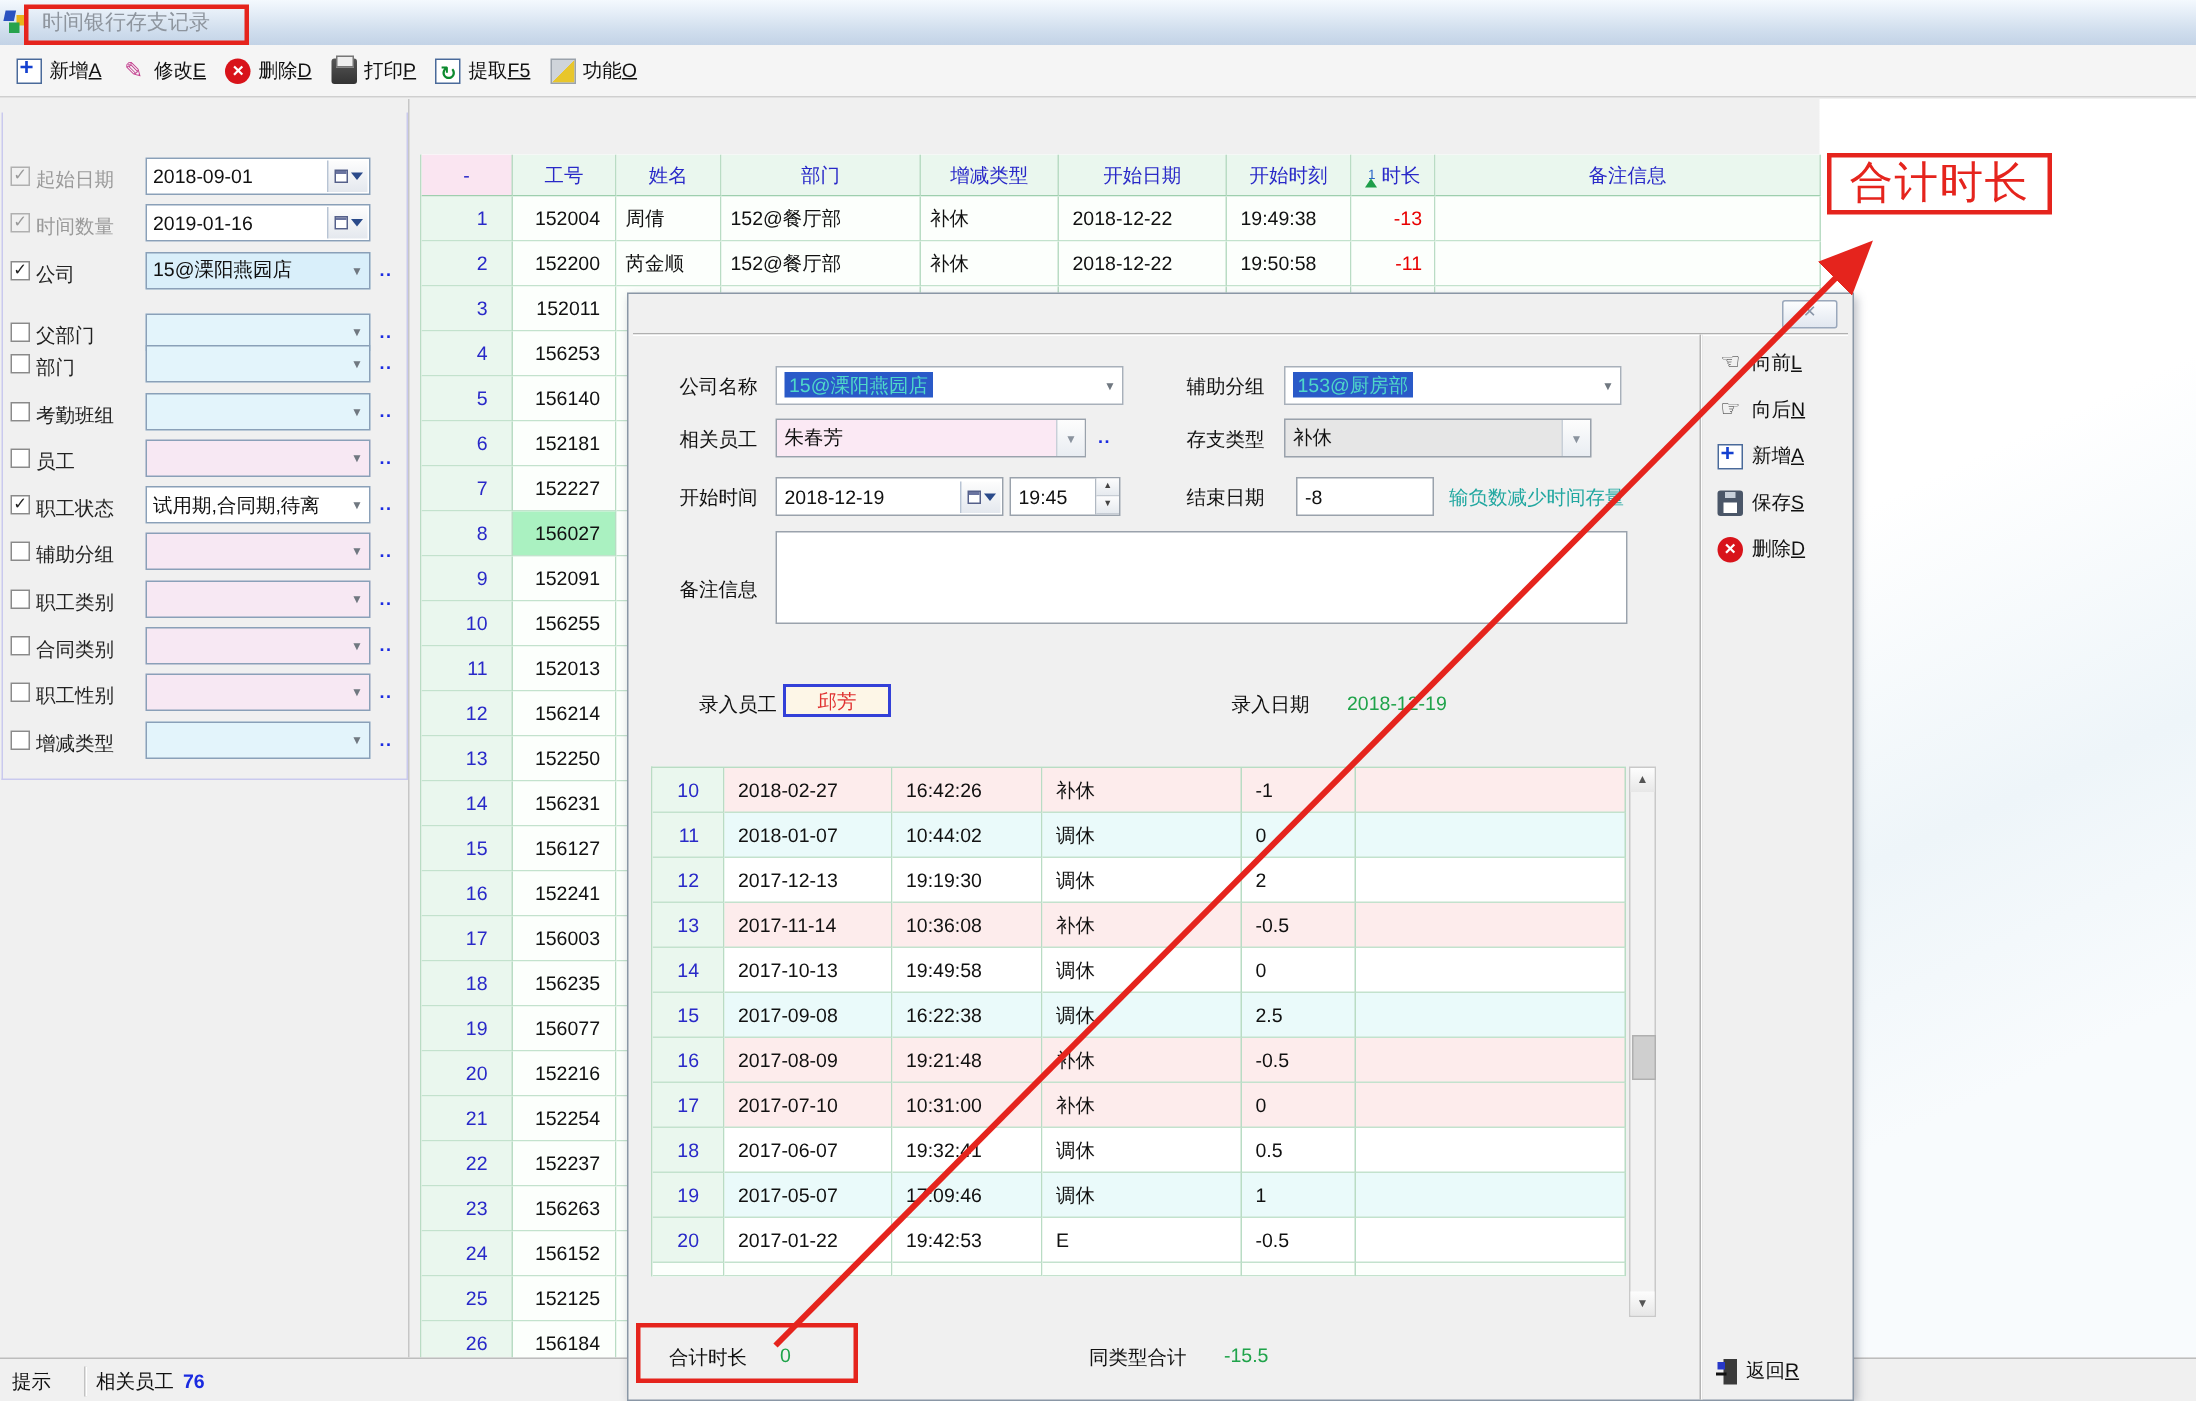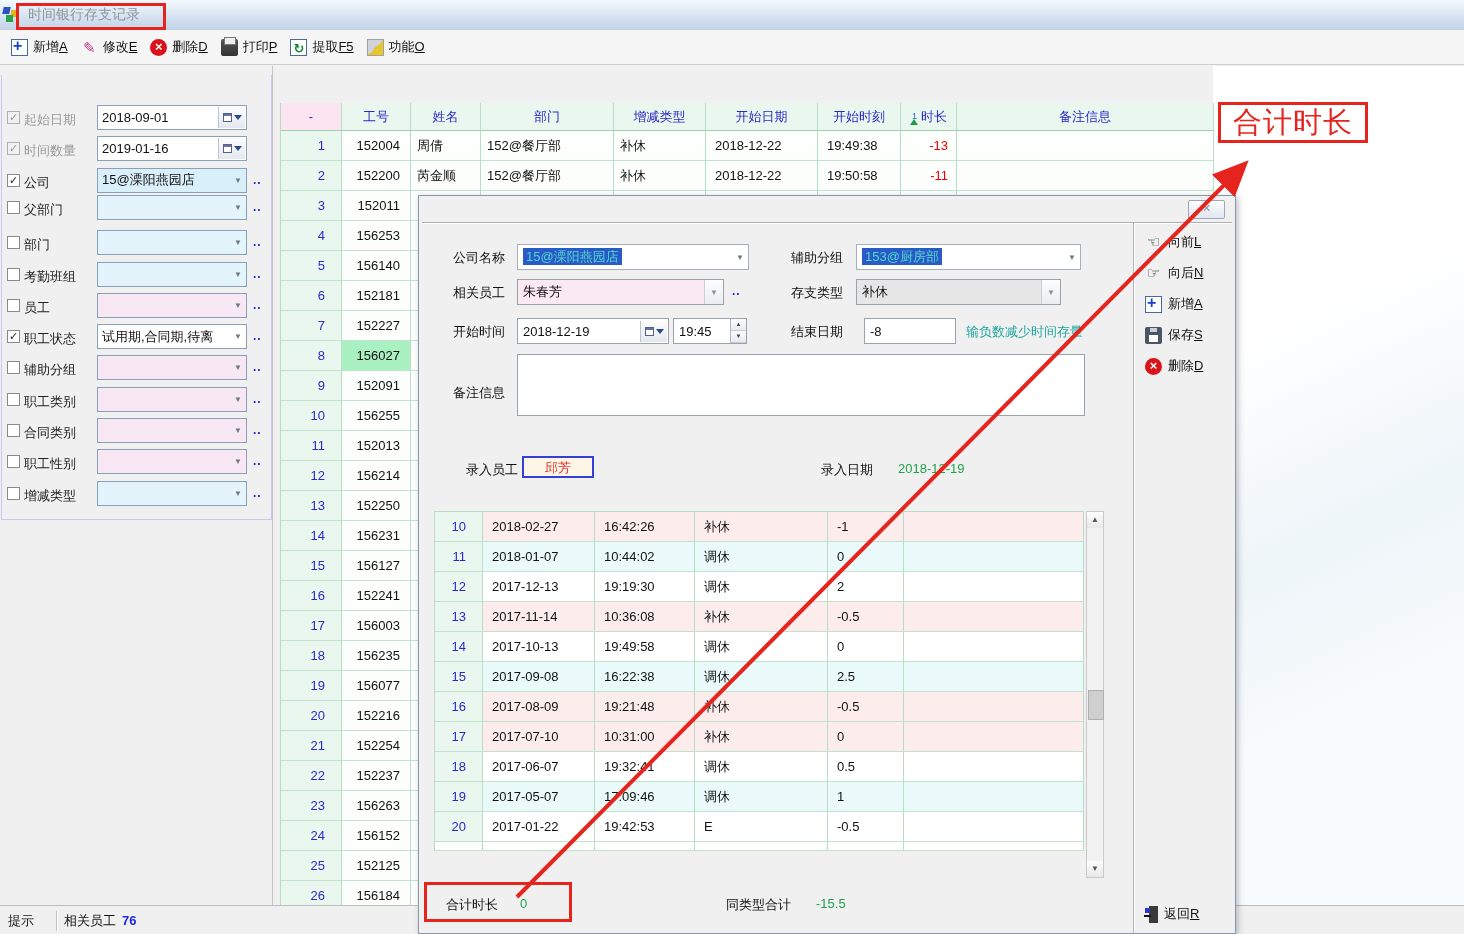--- a/index.html
+++ b/index.html
@@ -207,21 +207,21 @@
         </div>
         <div class="f-row" style="top: 101.6px; width: 272px;">
           <span class="cb">✓</span>
           <span class="f-label">公司</span>
           <div class="f-ctl tone-blue">
             <span class="val">15@溧阳燕园店</span>
             <span class="chev">▼</span>
           </div>
           <span class="dots">..</span>
         </div>
-        <div class="f-row" style="top: 129px; width: 272px;">
+        <div class="f-row" style="top: 143px; width: 272px;">
           <span class="cb"></span>
           <span class="f-label">父部门</span>
           <div class="f-ctl tone-cyan">
             <span class="val"></span>
             <span class="chev">▼</span>
           </div>
           <span class="dots">..</span>
         </div>
         <div class="f-row" style="top: 164.2px; width: 272px;">
           <span class="cb"></span>

